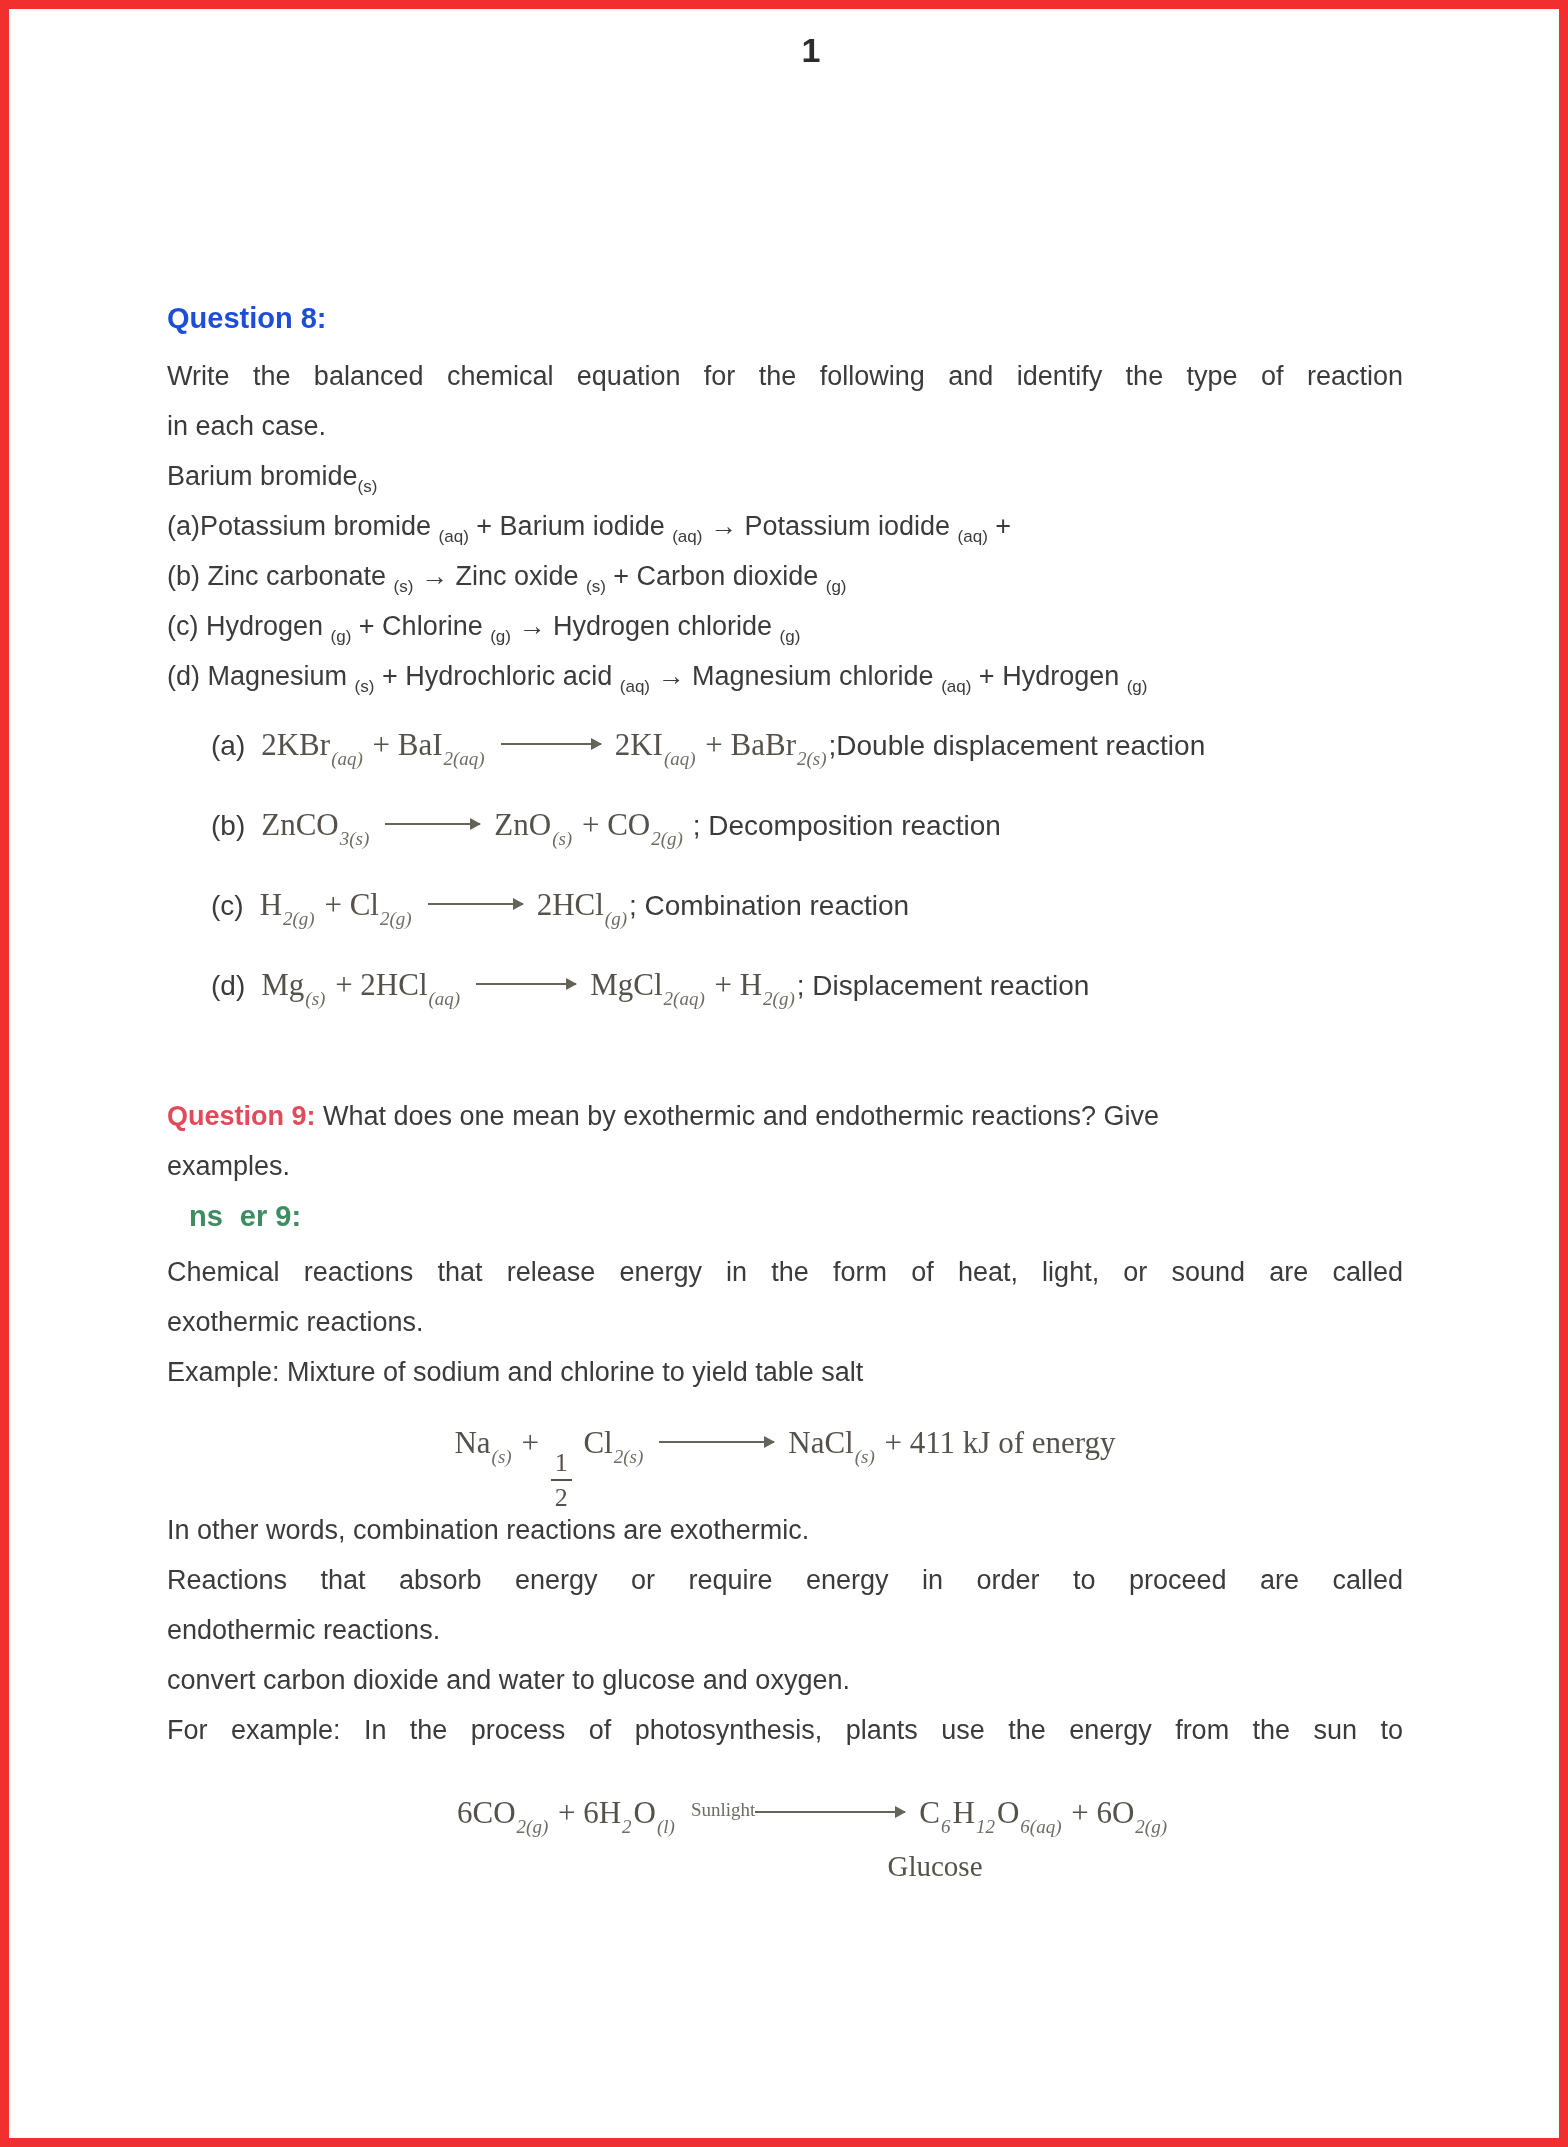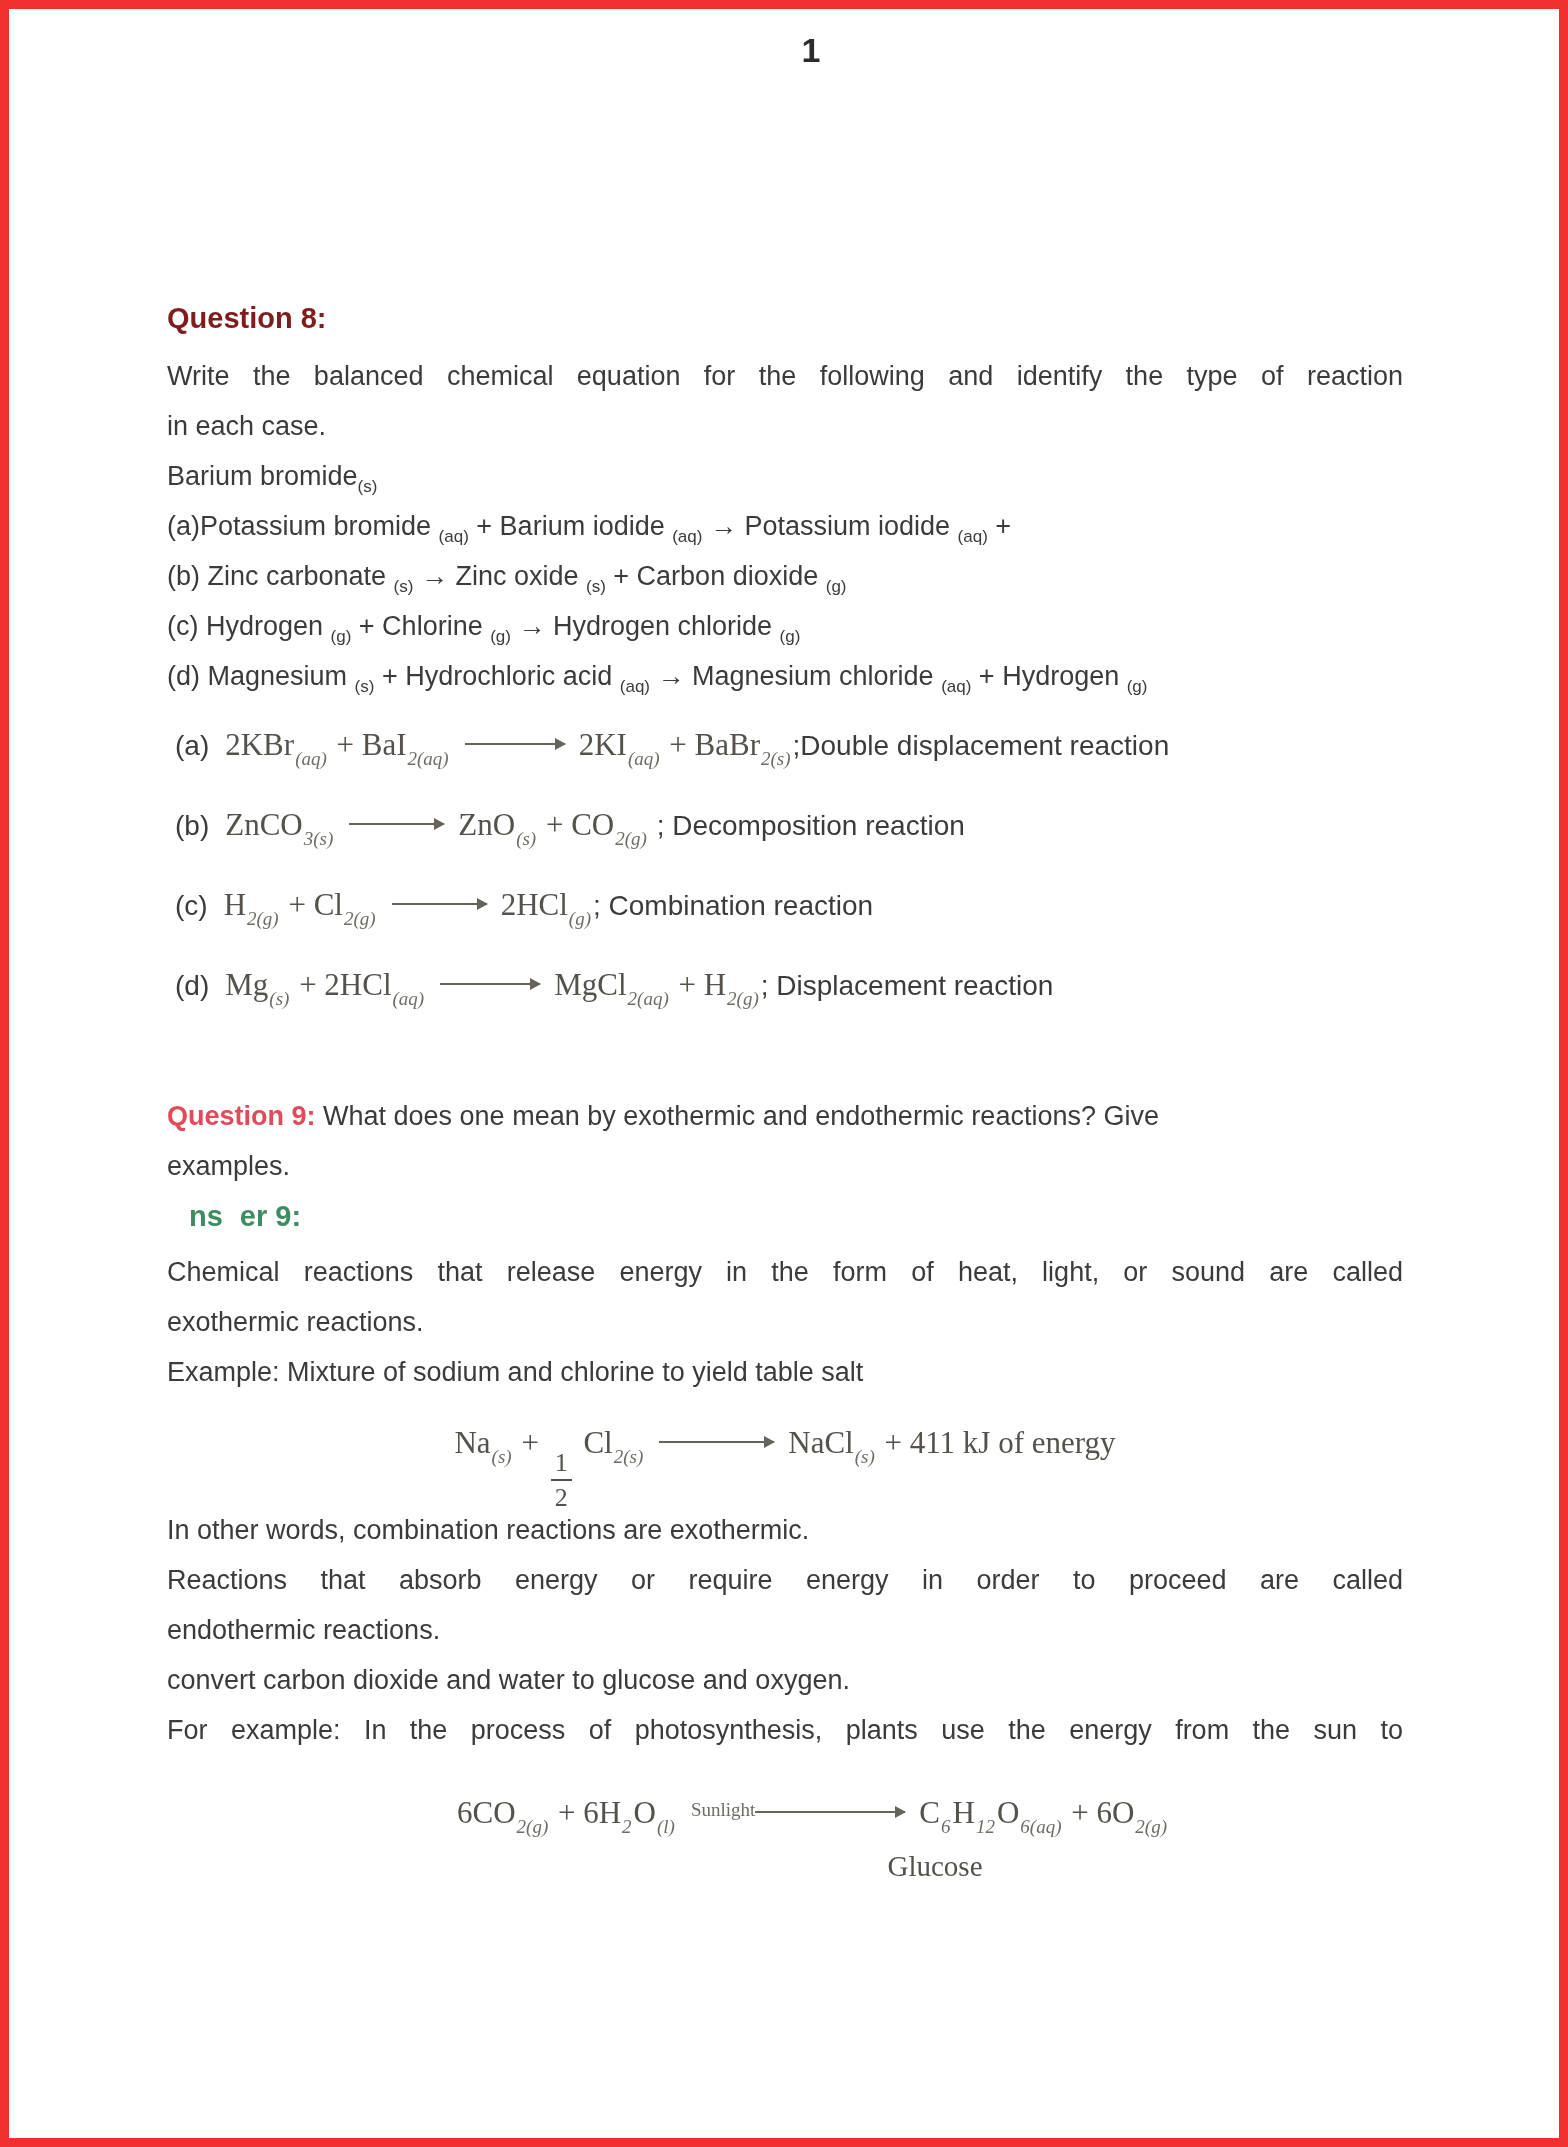--- a/index.html
+++ b/index.html
@@ -18,21 +18,21 @@
   .pageno {
     padding-top:22px;
     text-align:center;
     font-size:34px; font-weight:bold; line-height:38px;
     color:#2c2c2c;
     transform:translateX(26px);
   }
 
   .q-heading {
     font-size:29px; font-weight:bold; line-height:34px;
-    color:#7f1d1d;
+    color:#1d4ed8;
   }
   #q8h { margin-top:232px; }
 
   .bodyblock { font-size:27px; line-height:50px; color:#3b3b3b; }
   #q8body { margin-top:16px; }
   .line { white-space:nowrap; }
   .line.stretch { white-space:normal; text-align:justify; text-align-last:justify; }
 
   .bodyblock sub, .qline sub {
     font-size:17px; line-height:0; vertical-align:baseline;
@@ -47,20 +47,21 @@
   #ans9 { margin-top:8px; }
   .answer-heading .gap { display:inline-block; width:17px; }
 
   .eq-block { margin-top:4px; }
   .eq-row {
     height:80px; line-height:80px;
     padding-left:8px;
     font-family:"Liberation Serif", serif;
     font-size:31px; color:#55524b;
     white-space:nowrap;
+    margin-left:36px;
   }
   .eq-row .sans, .eq-center .sans {
     font-family:"Liberation Sans", sans-serif;
     font-size:28px; color:#3b3b3b;
   }
   .eq-row .sans:first-child { margin-right:16px; }
   .eq-row sub, .eq-center sub {
     font-family:"Liberation Serif", serif;
     font-style:italic;
     font-size:19px; color:#6f6c63;

